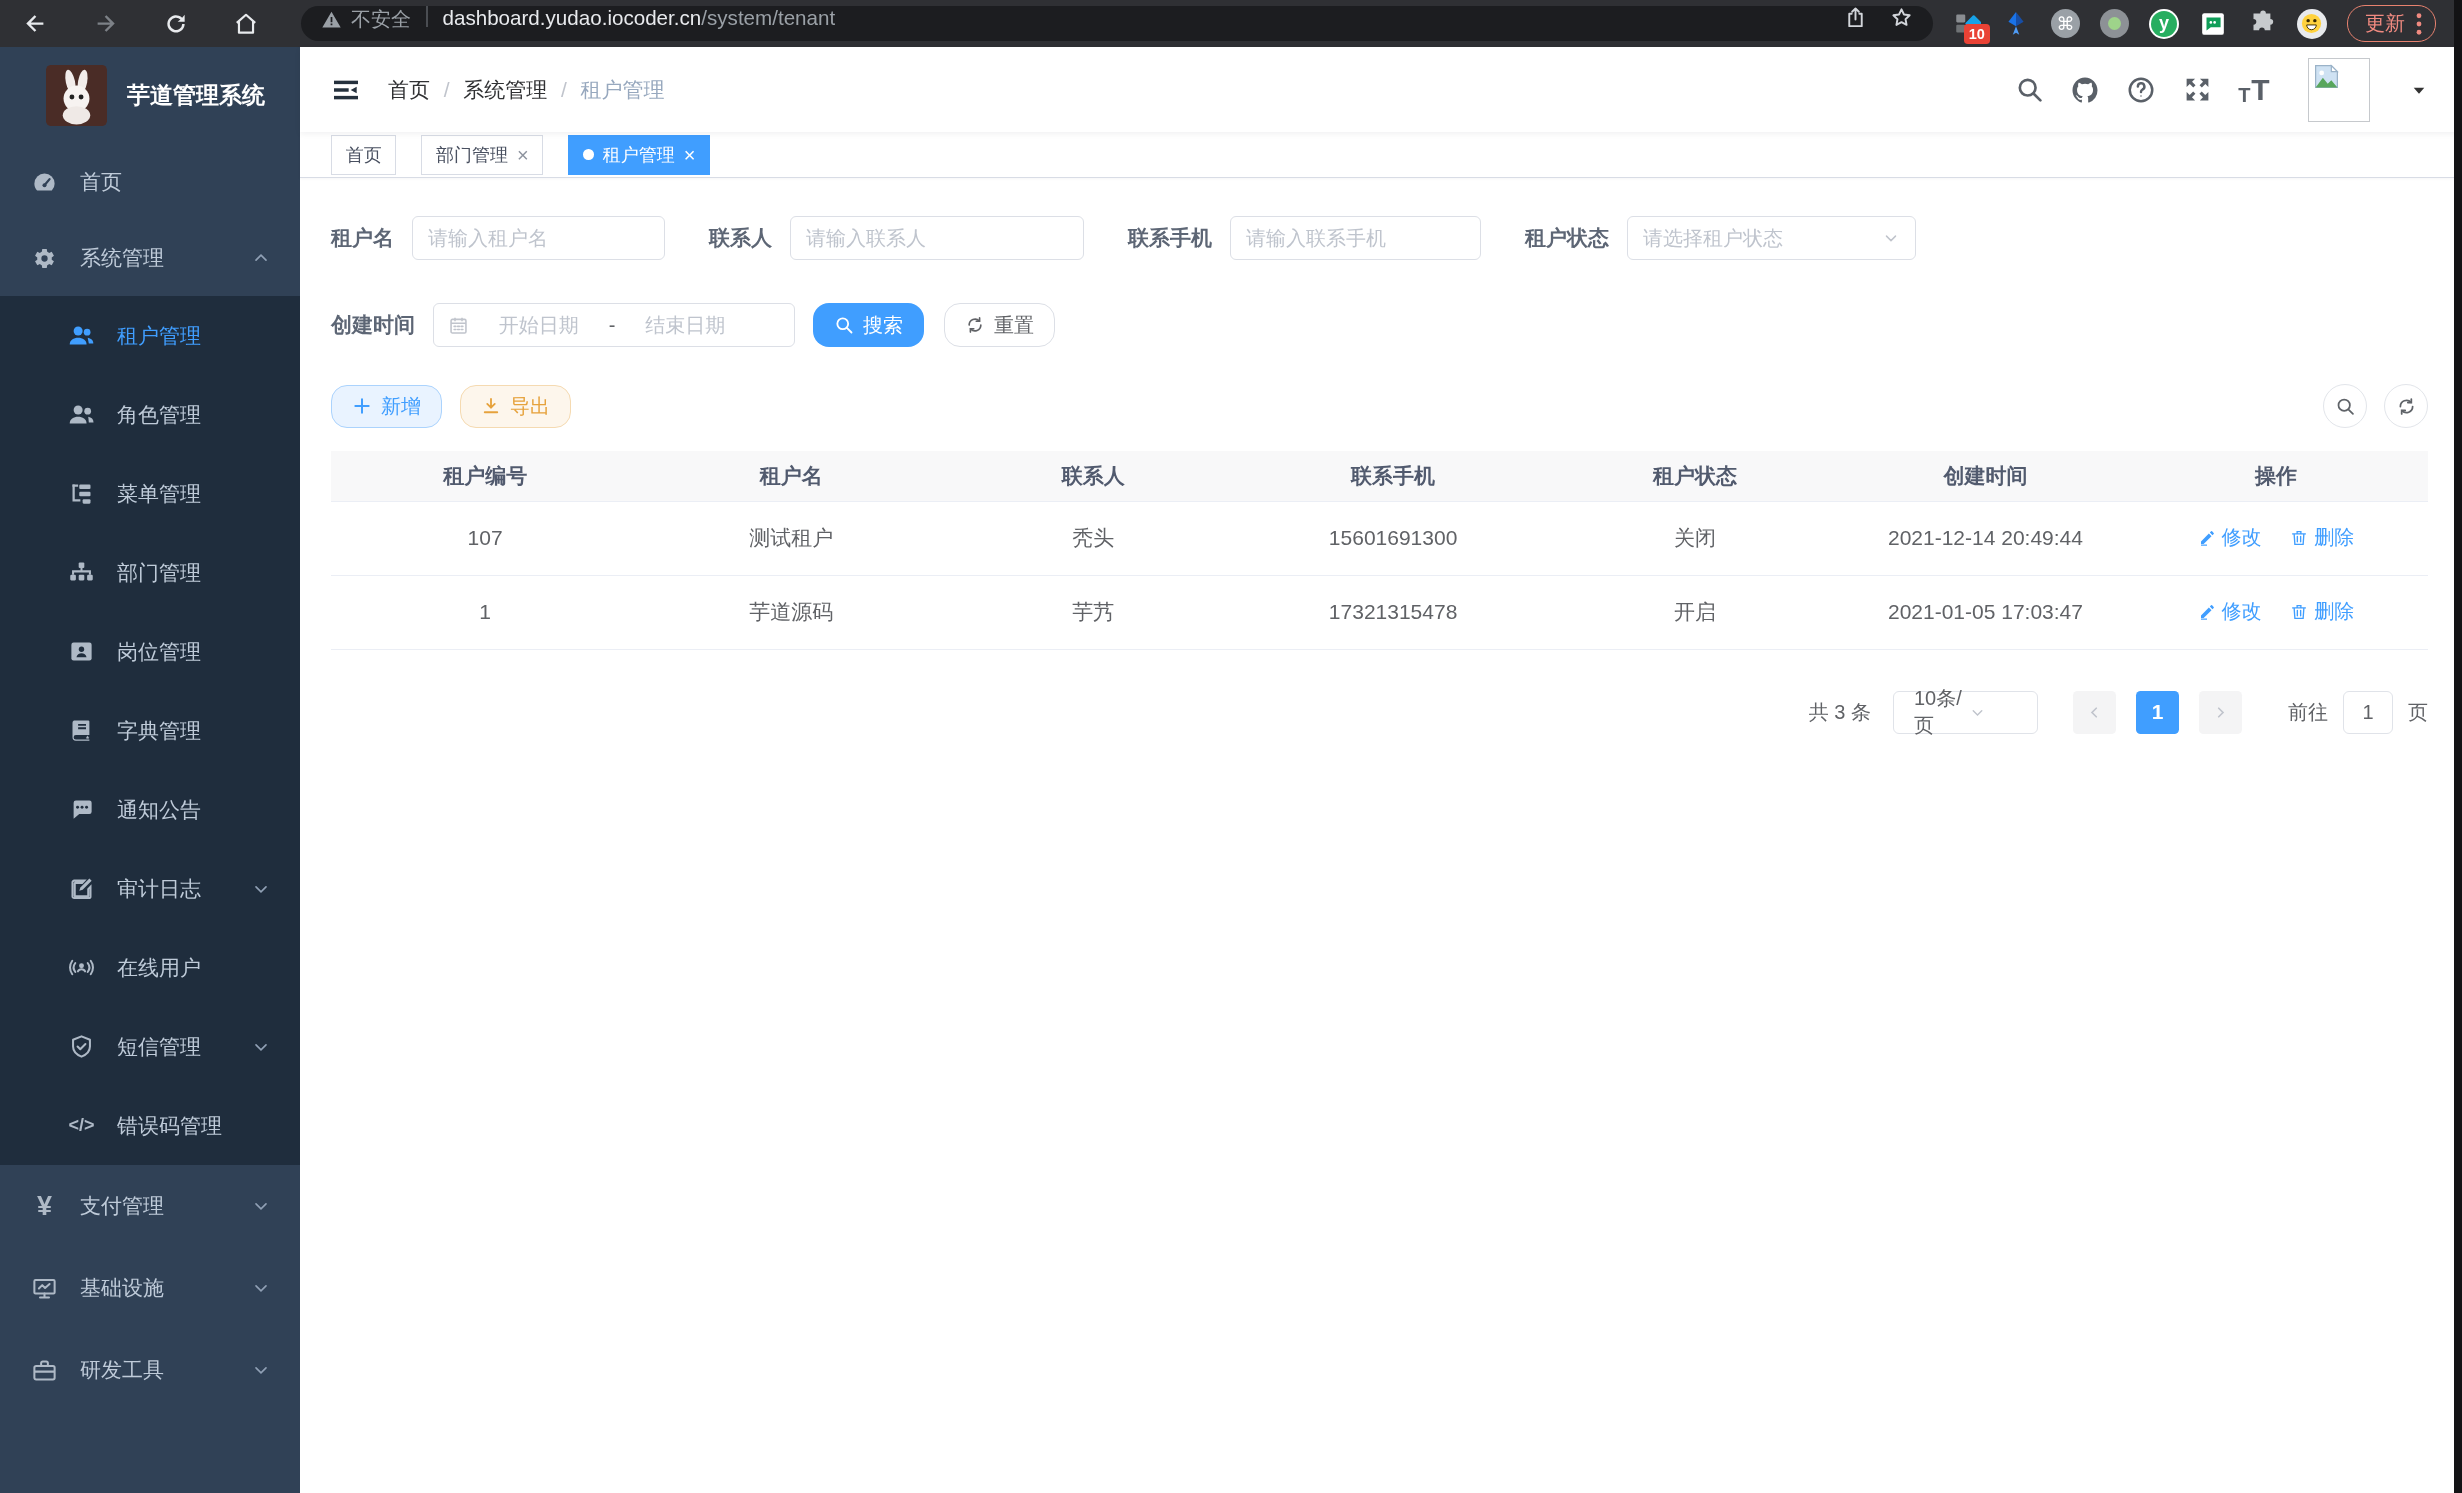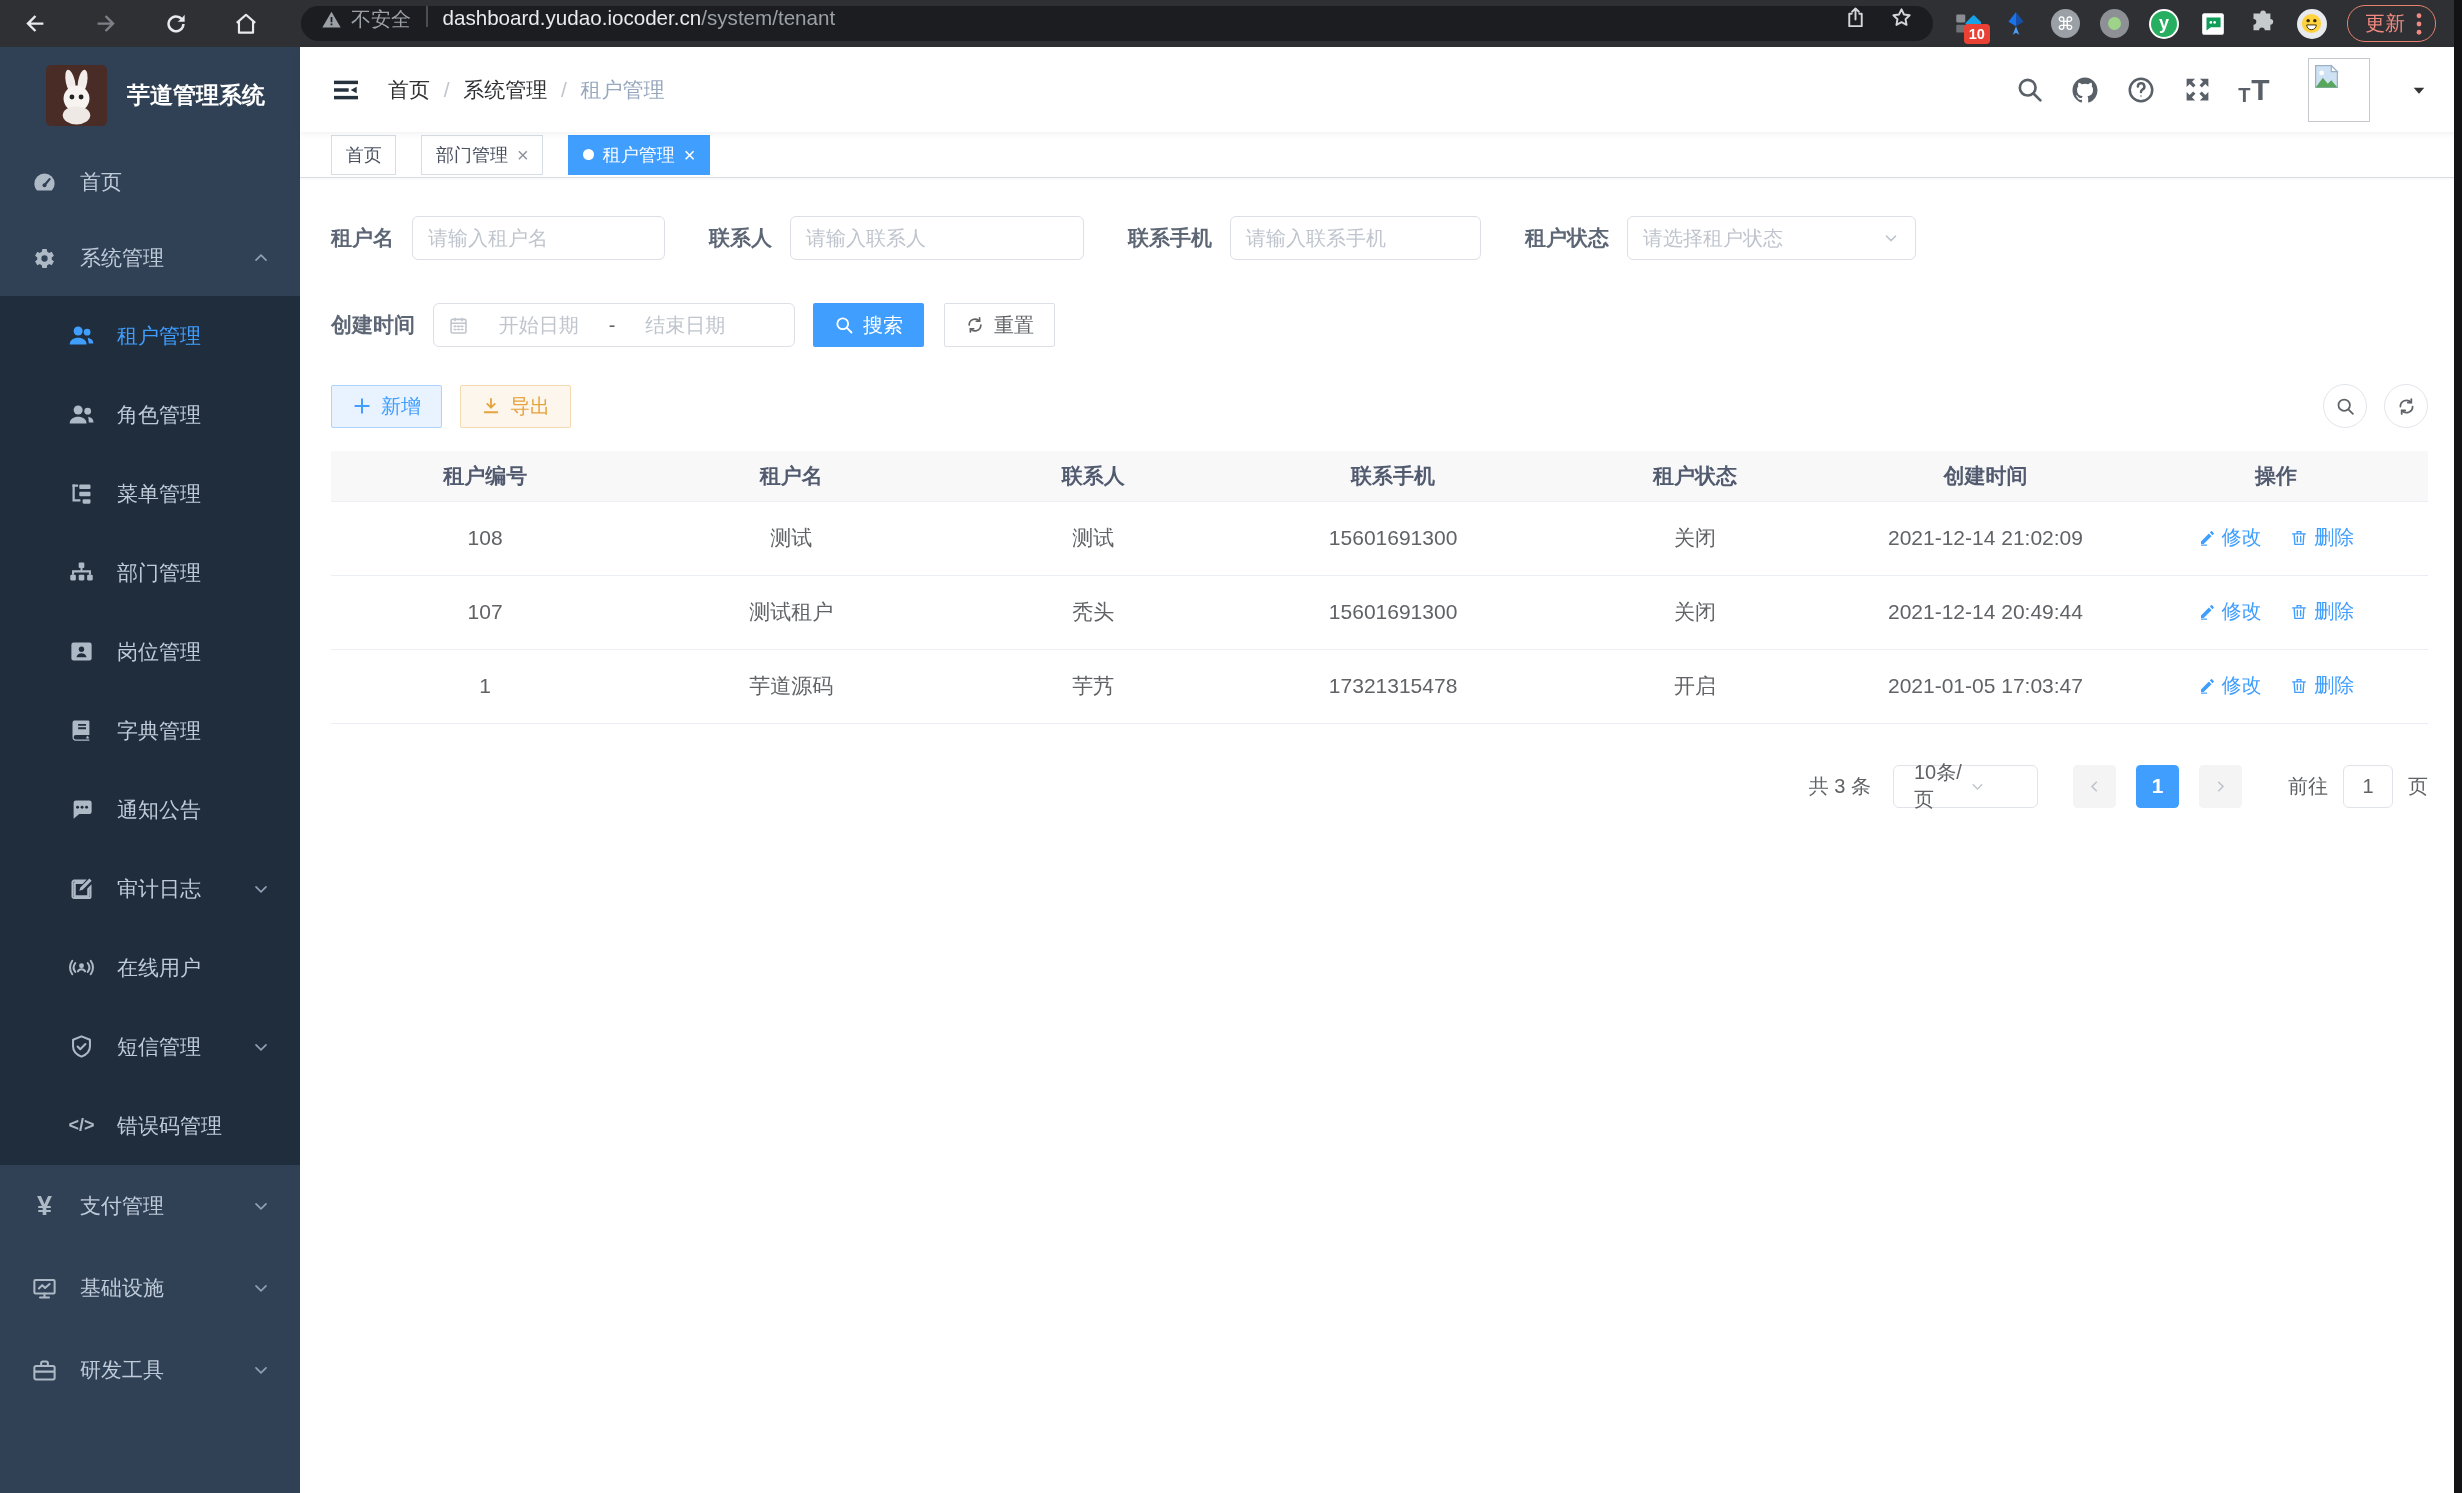--- a/index.html
+++ b/index.html
@@ -72,21 +72,21 @@
   .inp::placeholder { color:#bfc4cd; }
   .sel { width:289px; height:44px; border:1.5px solid #dcdfe6; border-radius:6px; display:flex; align-items:center; padding:0 15px; cursor:pointer; }
   .sel .ph { color:#bfc4cd; font-size:20px; flex:1; }
   .sel .caret { color:#c0c4cc; }
   .frow2 { margin-top:43px; }
   .dater { width:362px; height:44px; border:1.5px solid #dcdfe6; border-radius:6px; display:flex; align-items:center; padding:0 13.7px; gap:6px; }
   .dater .cal { color:#c0c4cc; flex:none; }
   .dinp { border:none; width:128px; text-align:center; font-size:20px; color:#606266; outline:none; font-family:inherit; }
   .dinp::placeholder { color:#bfc4cd; }
   .dsep { color:#606266; font-size:20px; }
-  .btn { height:44px; border-radius:2px; display:inline-flex; align-items:center; gap:9px; font-size:20px; padding:0 20px; cursor:pointer; border:1.5px solid transparent; white-space:nowrap; }
+  .btn { height:44px; border-radius:16px; display:inline-flex; align-items:center; gap:9px; font-size:20px; padding:0 20px; cursor:pointer; border:1.5px solid transparent; white-space:nowrap; }
   .btn-primary { background:#409eff; color:#fff; margin-left:18px; }
   .btn-plain { background:#fff; border-color:#dcdfe6; color:#606266; margin-left:20px; }
   .btn-add { background:#e9f3ff; border-color:#abd3fd; color:#409eff; height:43px; }
   .btn-export { background:#fdf6ec; border-color:#f5dab1; color:#e6a23c; height:43px; margin-left:18px; }
   .toolrow { margin-top:37px; display:flex; align-items:center; }
   .tool-right { margin-left:auto; display:flex; gap:17px; }
   .circ { width:44px; height:44px; border-radius:50%; border:1.5px solid #e2e5ea; display:flex; align-items:center; justify-content:center; color:#5f6368; cursor:pointer; background:#fff; }
 
   
   table { width:100%; border-collapse:collapse; table-layout:fixed; margin-top:23px; }
@@ -594,43 +594,20 @@
             <th>租户编号</th>
             <th>租户名</th>
             <th>联系人</th>
             <th>联系手机</th>
             <th>租户状态</th>
             <th>创建时间</th>
             <th>操作</th>
           </tr>
         </thead>
         <tbody>
-          <tr>
-            <td>108</td>
-            <td>测试</td>
-            <td>测试</td>
-            <td>15601691300</td>
-            <td>关闭</td>
-            <td>2021-12-14 21:02:09</td>
-            <td>
-              <span class="op">
-                  <svg width="18" height="18" viewBox="0 0 24 24">
-                    <path fill="currentColor" d="M4 16.5 14.5 6l3.5 3.5L7.5 20H4zM15.8 4.7l1.6-1.6a1 1 0 0 1 1.4 0l2.1 2.1a1 1 0 0 1 0 1.4l-1.6 1.6z"></path>
-                    <path d="M4 21.5h8" stroke="currentColor" stroke-width="1.6"></path>
-                  </svg>
-                  <span>修改</span>
-                </span>
-              <span class="op">
-                  <svg width="18" height="18" viewBox="0 0 24 24" fill="none" stroke="currentColor" stroke-width="1.8" stroke-linecap="round">
-                    <path d="M3.5 6.5h17M9.5 6V3.5h5V6M5.5 6.5l1 14h11l1-14M9.8 10v7M14.2 10v7"></path>
-                  </svg>
-                  <span>删除</span>
-                </span>
-            </td>
-          </tr>
           <tr>
             <td>107</td>
             <td>测试租户</td>
             <td>秃头</td>
             <td>15601691300</td>
             <td>关闭</td>
             <td>2021-12-14 20:49:44</td>
             <td>
               <span class="op">
                   <svg width="18" height="18" viewBox="0 0 24 24">

